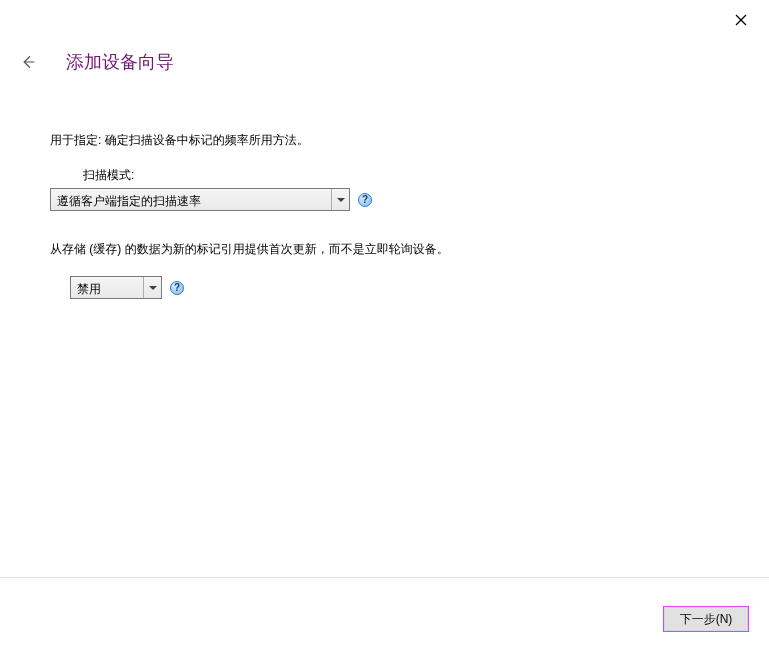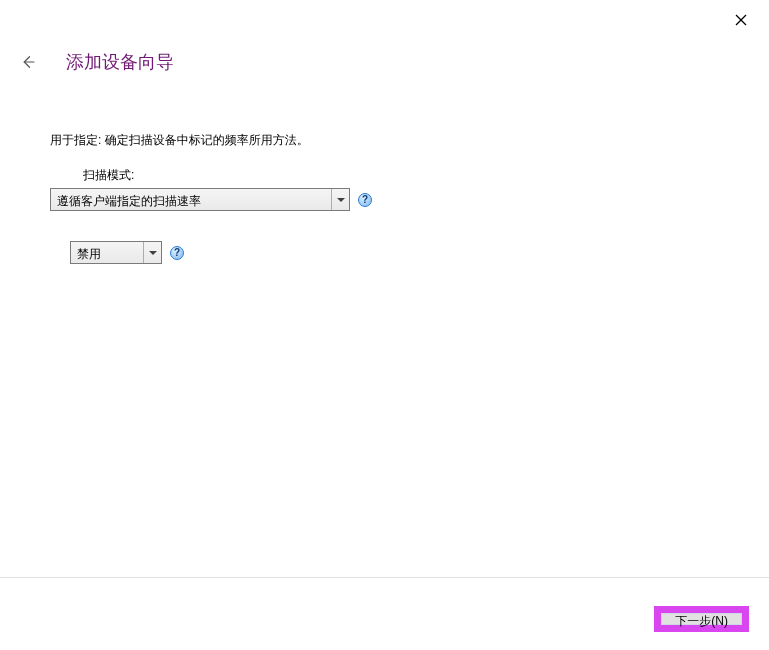--- a/index.html
+++ b/index.html
@@ -87,21 +87,21 @@
     .btn {
       min-width: 86px; height: 26px;
       padding: 0 14px;
       background: #e1e1e1;
       border: 1px solid #adadad;
       font-size: 12px;
       cursor: pointer;
       font-family: inherit;
     }
     .btn-primary {
-      border: 7px solid #d946ef;
+      border: 1px solid #d946ef;
       box-shadow: inset 0 0 0 1px #409eff22;
     }
   </style>
 </head>
 <body>
 
 <div class="window">
 
   <div class="close-btn">
     <svg viewBox="0 0 12 12">
@@ -128,20 +128,21 @@
         <div class="sel-text">遵循客户端指定的扫描速率</div>
         <div class="sel-arrow">
           <svg viewBox="0 0 8 8">
               <polygon points="0,2 8,2 4,6"></polygon>
             </svg>
         </div>
       </div>
       <div class="help-icon">?</div>
     </div>
 
+    <div class="desc">从存储 (缓存) 的数据为新的标记引用提供首次更新，而不是立即轮询设备。</div>
     <div class="row">
       <div class="select-wrap sel-narrow">
         <div class="sel-text">禁用</div>
         <div class="sel-arrow">
           <svg viewBox="0 0 8 8">
               <polygon points="0,2 8,2 4,6"></polygon>
             </svg>
         </div>
       </div>
       <div class="help-icon">?</div>

